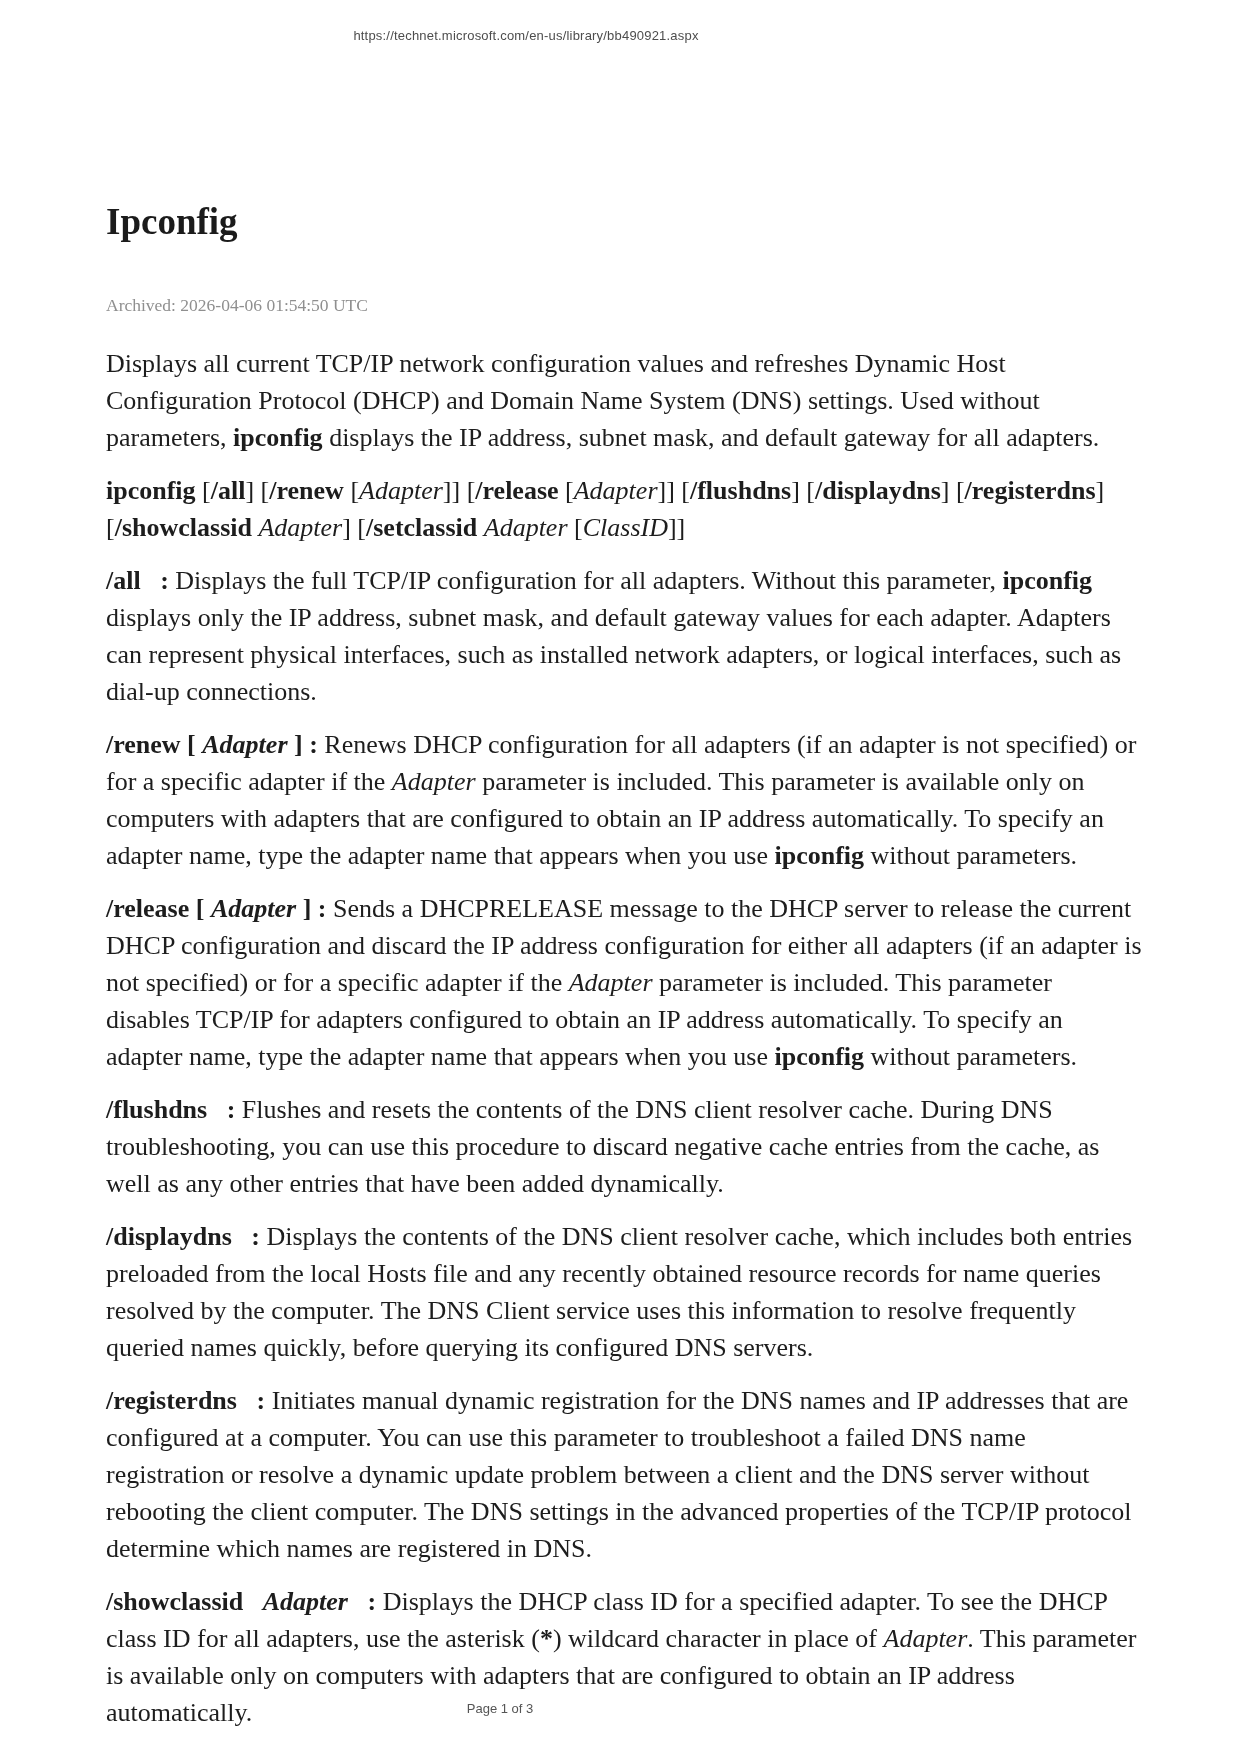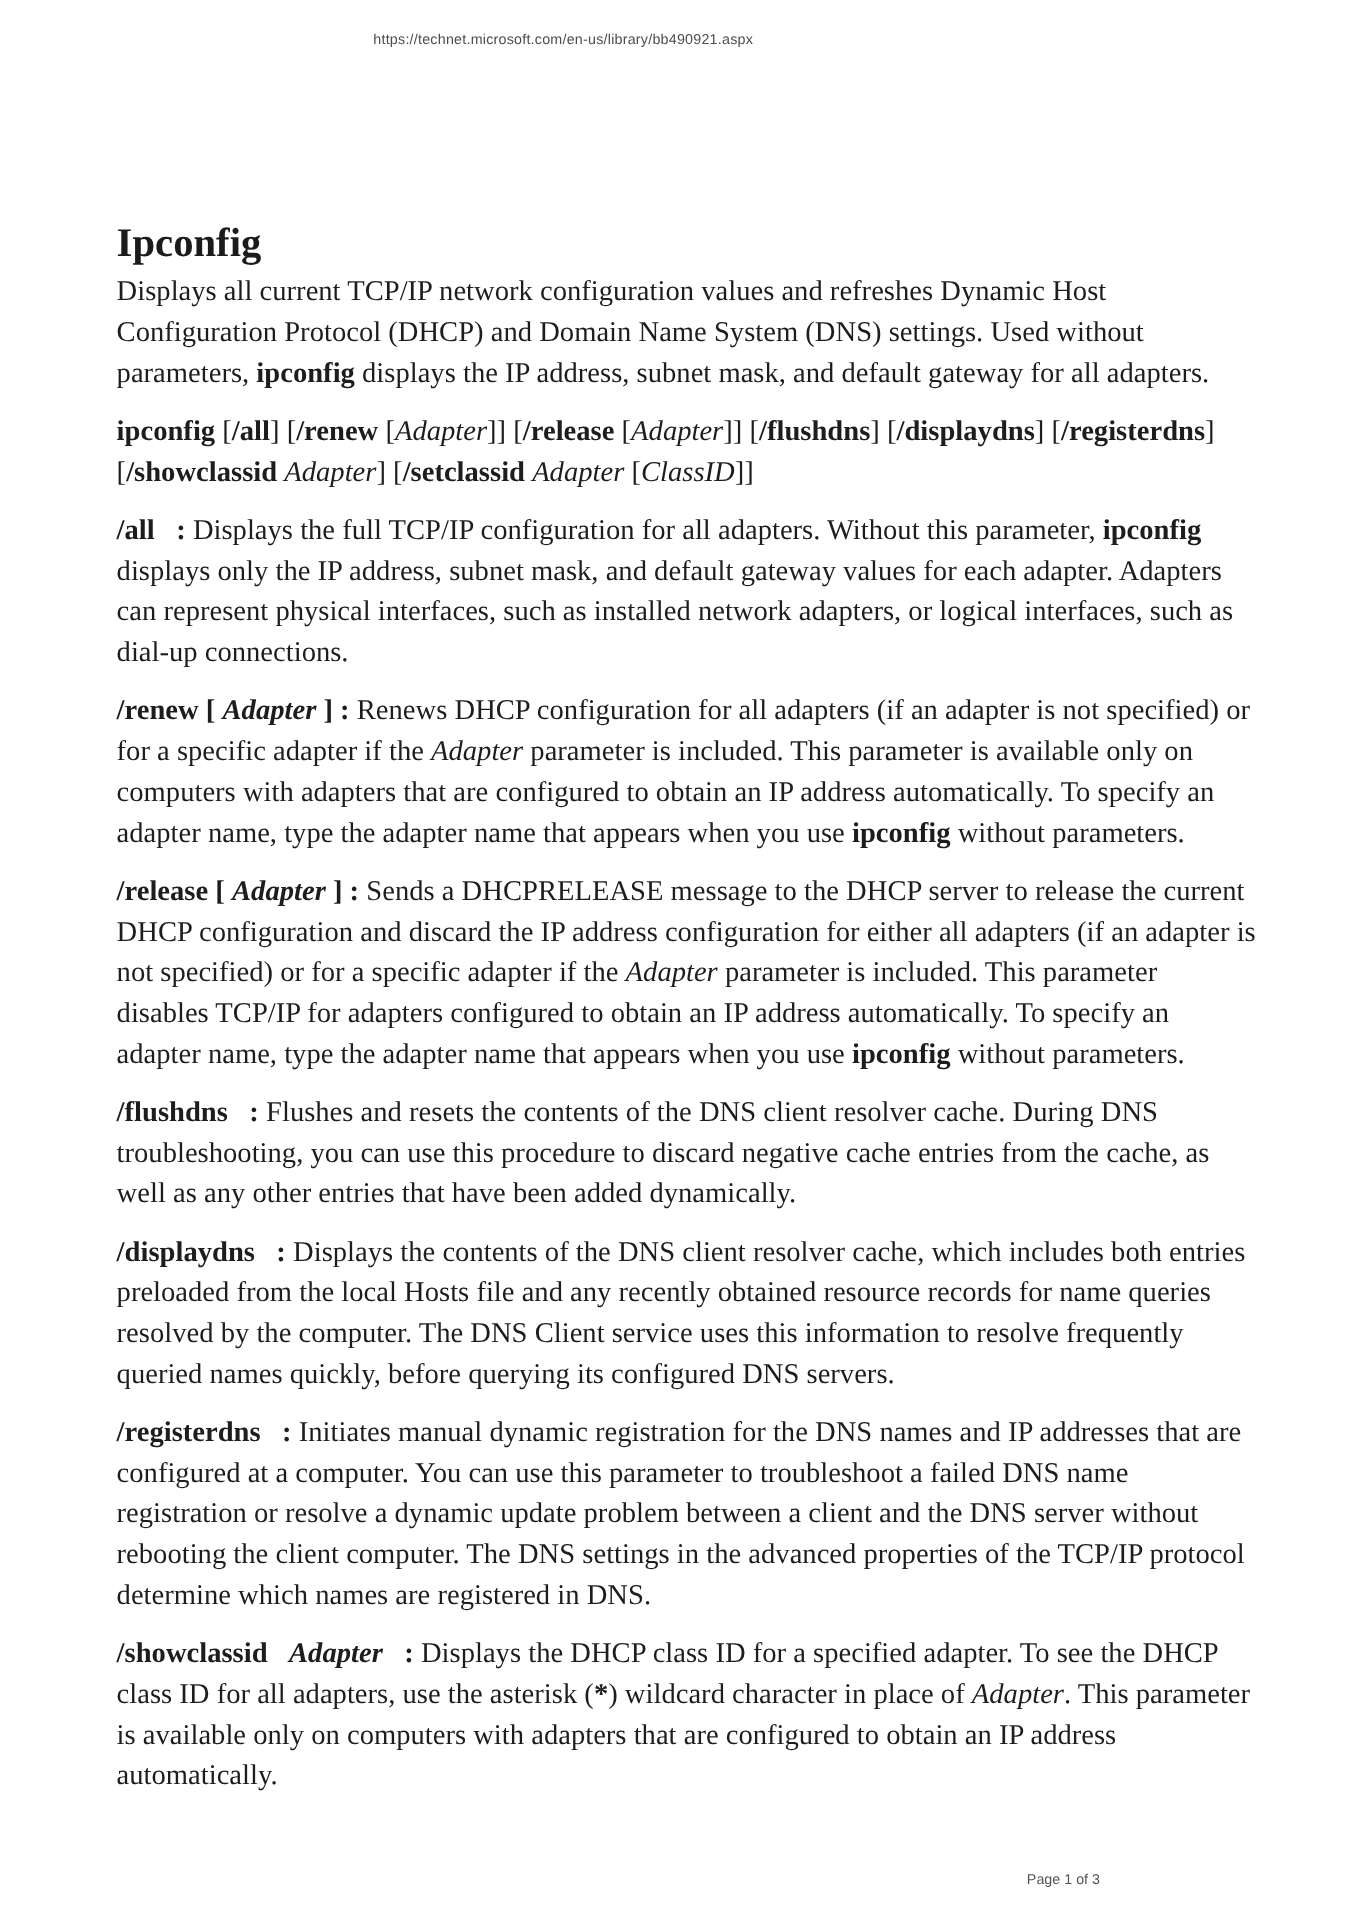--- a/index.html
+++ b/index.html
@@ -5,21 +5,21 @@
   html, body { margin: 0; padding: 0; }
   body {
     width: 1242px; height: 1756px;
     background: #ffffff;
     font-family: "Liberation Serif", serif;
     position: relative;
     overflow: hidden;
   }
   .url-header {
     position: absolute;
-    top: 28px; left: 2px; width: 1020px;
+    top: 28px; left: 16px; width: 1020px;
     text-align: center;
     font-family: "Liberation Sans", sans-serif;
     font-size: 13px;
     color: #4d4d4d;
     letter-spacing: 0.2px;
   }
   .content {
     position: absolute;
     left: 106px; top: 198px;
     width: 1036px;
@@ -41,34 +41,35 @@
   .para {
     margin: 0 0 16px 0;
     font-size: 26px;
     line-height: 37px;
     color: #1d1d1d;
     text-align: left;
   }
   .footer {
     position: absolute;
     bottom: 40px; left: 0; width: 1000px;
-    text-align: right;
+    text-align: center;
     font-family: "Liberation Sans", sans-serif;
     font-size: 13px;
     color: #555555;
   }
 </style>
 </head>
 <body>
 
 <div class="page">
   <div class="url-header">https://technet.microsoft.com/en-us/library/bb490921.aspx</div>
 
   <div class="content">
     <h1 class="title">Ipconfig</h1>
+    <div class="archived">Archived: 2026-04-06 01:54:50 UTC</div>
     <div class="body">
         <p class="para"><span>Displays all current TCP/IP network configuration values and refreshes Dynamic Host Configuration Protocol (DHCP) and Domain Name System (DNS) settings. Used without parameters, </span><span style="font-weight: bold;">ipconfig</span><span> displays the IP address, subnet mask, and default gateway for all adapters.</span></p>
         <p class="para"><span style="font-weight: bold;">ipconfig</span><span> [</span><span style="font-weight: bold;">/all</span><span>] [</span><span style="font-weight: bold;">/renew</span><span> [</span><span style="font-style: italic;">Adapter</span><span>]] [</span><span style="font-weight: bold;">/release</span><span> [</span><span style="font-style: italic;">Adapter</span><span>]] [</span><span style="font-weight: bold;">/flushdns</span><span>] [</span><span style="font-weight: bold;">/displaydns</span><span>] [</span><span style="font-weight: bold;">/registerdns</span><span>] [</span><span style="font-weight: bold;">/showclassid</span><span> </span><span style="font-style: italic;">Adapter</span><span>] [</span><span style="font-weight: bold;">/setclassid</span><span> </span><span style="font-style: italic;">Adapter</span><span> [</span><span style="font-style: italic;">ClassID</span><span>]]</span></p>
         <p class="para"><span style="font-weight: bold;">/all&nbsp;&nbsp;&nbsp;:</span><span> Displays the full TCP/IP configuration for all adapters. Without this parameter, </span><span style="font-weight: bold;">ipconfig</span><span> displays only the IP address, subnet mask, and default gateway values for each adapter. Adapters can represent physical interfaces, such as installed network adapters, or logical interfaces, such as dial-up connections.</span></p>
         <p class="para"><span style="font-weight: bold;">/renew [ </span><span style="font-weight: bold; font-style: italic;">Adapter</span><span style="font-weight: bold;"> ] :</span><span> Renews DHCP configuration for all adapters (if an adapter is not specified) or for a specific adapter if the </span><span style="font-style: italic;">Adapter</span><span> parameter is included. This parameter is available only on computers with adapters that are configured to obtain an IP address automatically. To specify an adapter name, type the adapter name that appears when you use </span><span style="font-weight: bold;">ipconfig</span><span> without parameters.</span></p>
         <p class="para"><span style="font-weight: bold;">/release [ </span><span style="font-weight: bold; font-style: italic;">Adapter</span><span style="font-weight: bold;"> ] :</span><span> Sends a DHCPRELEASE message to the DHCP server to release the current DHCP configuration and discard the IP address configuration for either all adapters (if an adapter is not specified) or for a specific adapter if the </span><span style="font-style: italic;">Adapter</span><span> parameter is included. This parameter disables TCP/IP for adapters configured to obtain an IP address automatically. To specify an adapter name, type the adapter name that appears when you use </span><span style="font-weight: bold;">ipconfig</span><span> without parameters.</span></p>
         <p class="para"><span style="font-weight: bold;">/flushdns&nbsp;&nbsp;&nbsp;:</span><span> Flushes and resets the contents of the DNS client resolver cache. During DNS troubleshooting, you can use this procedure to discard negative cache entries from the cache, as well as any other entries that have been added dynamically.</span></p>
         <p class="para"><span style="font-weight: bold;">/displaydns&nbsp;&nbsp;&nbsp;:</span><span> Displays the contents of the DNS client resolver cache, which includes both entries preloaded from the local Hosts file and any recently obtained resource records for name queries resolved by the computer. The DNS Client service uses this information to resolve frequently queried names quickly, before querying its configured DNS servers.</span></p>
         <p class="para"><span style="font-weight: bold;">/registerdns&nbsp;&nbsp;&nbsp;:</span><span> Initiates manual dynamic registration for the DNS names and IP addresses that are configured at a computer. You can use this parameter to troubleshoot a failed DNS name registration or resolve a dynamic update problem between a client and the DNS server without rebooting the client computer. The DNS settings in the advanced properties of the TCP/IP protocol determine which names are registered in DNS.</span></p>
         <p class="para"><span style="font-weight: bold;">/showclassid&nbsp;&nbsp;&nbsp;</span><span style="font-weight: bold; font-style: italic;">Adapter</span><span style="font-weight: bold;">&nbsp;&nbsp;&nbsp;:</span><span> Displays the DHCP class ID for a specified adapter. To see the DHCP class ID for all adapters, use the asterisk (</span><span style="font-weight: bold;">*</span><span>) wildcard character in place of </span><span style="font-style: italic;">Adapter</span><span>. This parameter is available only on computers with adapters that are configured to obtain an IP address automatically.</span></p>

